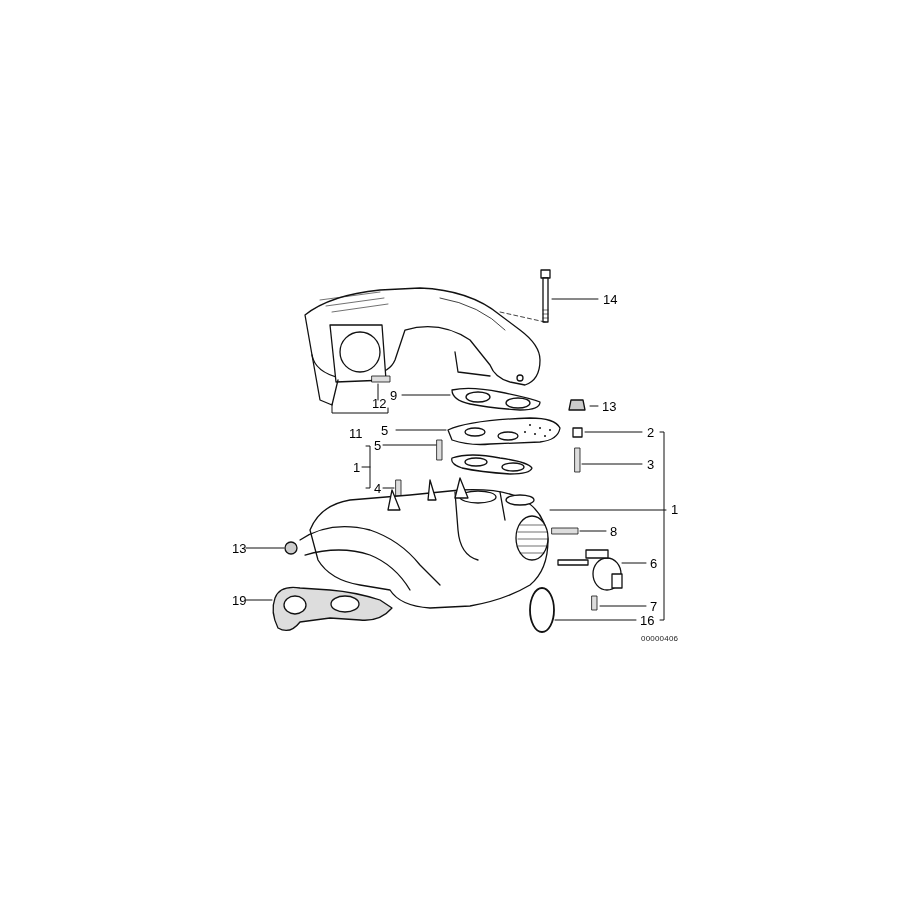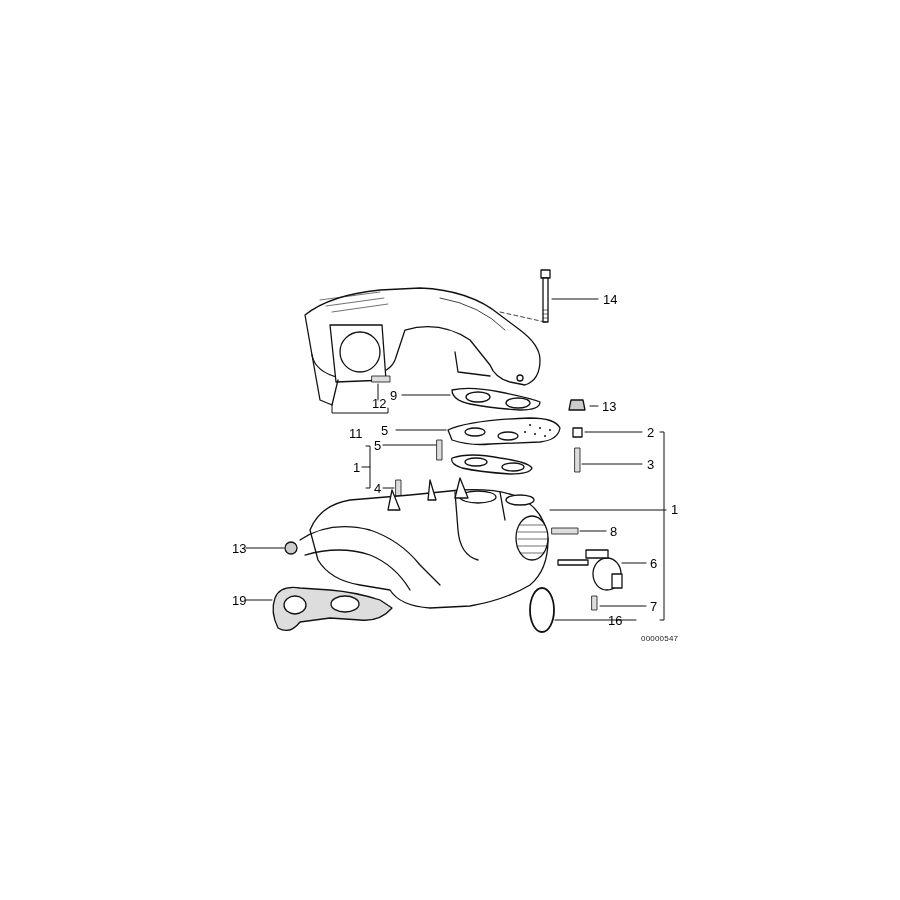--- a/index.html
+++ b/index.html
@@ -135,15 +135,15 @@
 <div class="callout" style="left:374px;top:439px">5</div>
 <div class="callout" style="left:353px;top:461px">1</div>
 <div class="callout" style="left:647px;top:458px">3</div>
 <div class="callout" style="left:374px;top:482px">4</div>
 <div class="callout" style="left:671px;top:503px">1</div>
 <div class="callout" style="left:610px;top:525px">8</div>
 <div class="callout" style="left:232px;top:542px">13</div>
 <div class="callout" style="left:650px;top:557px">6</div>
 <div class="callout" style="left:232px;top:594px">19</div>
 <div class="callout" style="left:650px;top:600px">7</div>
-<div class="callout" style="left:608px;top:614px">16</div>
+<div class="callout" style="left:640px;top:614px">16</div>
 
-<div class="ref" style="left:641px;top:634px">00000547</div>
+<div class="ref" style="left:641px;top:634px">00000406</div>
 
 </body></html>

